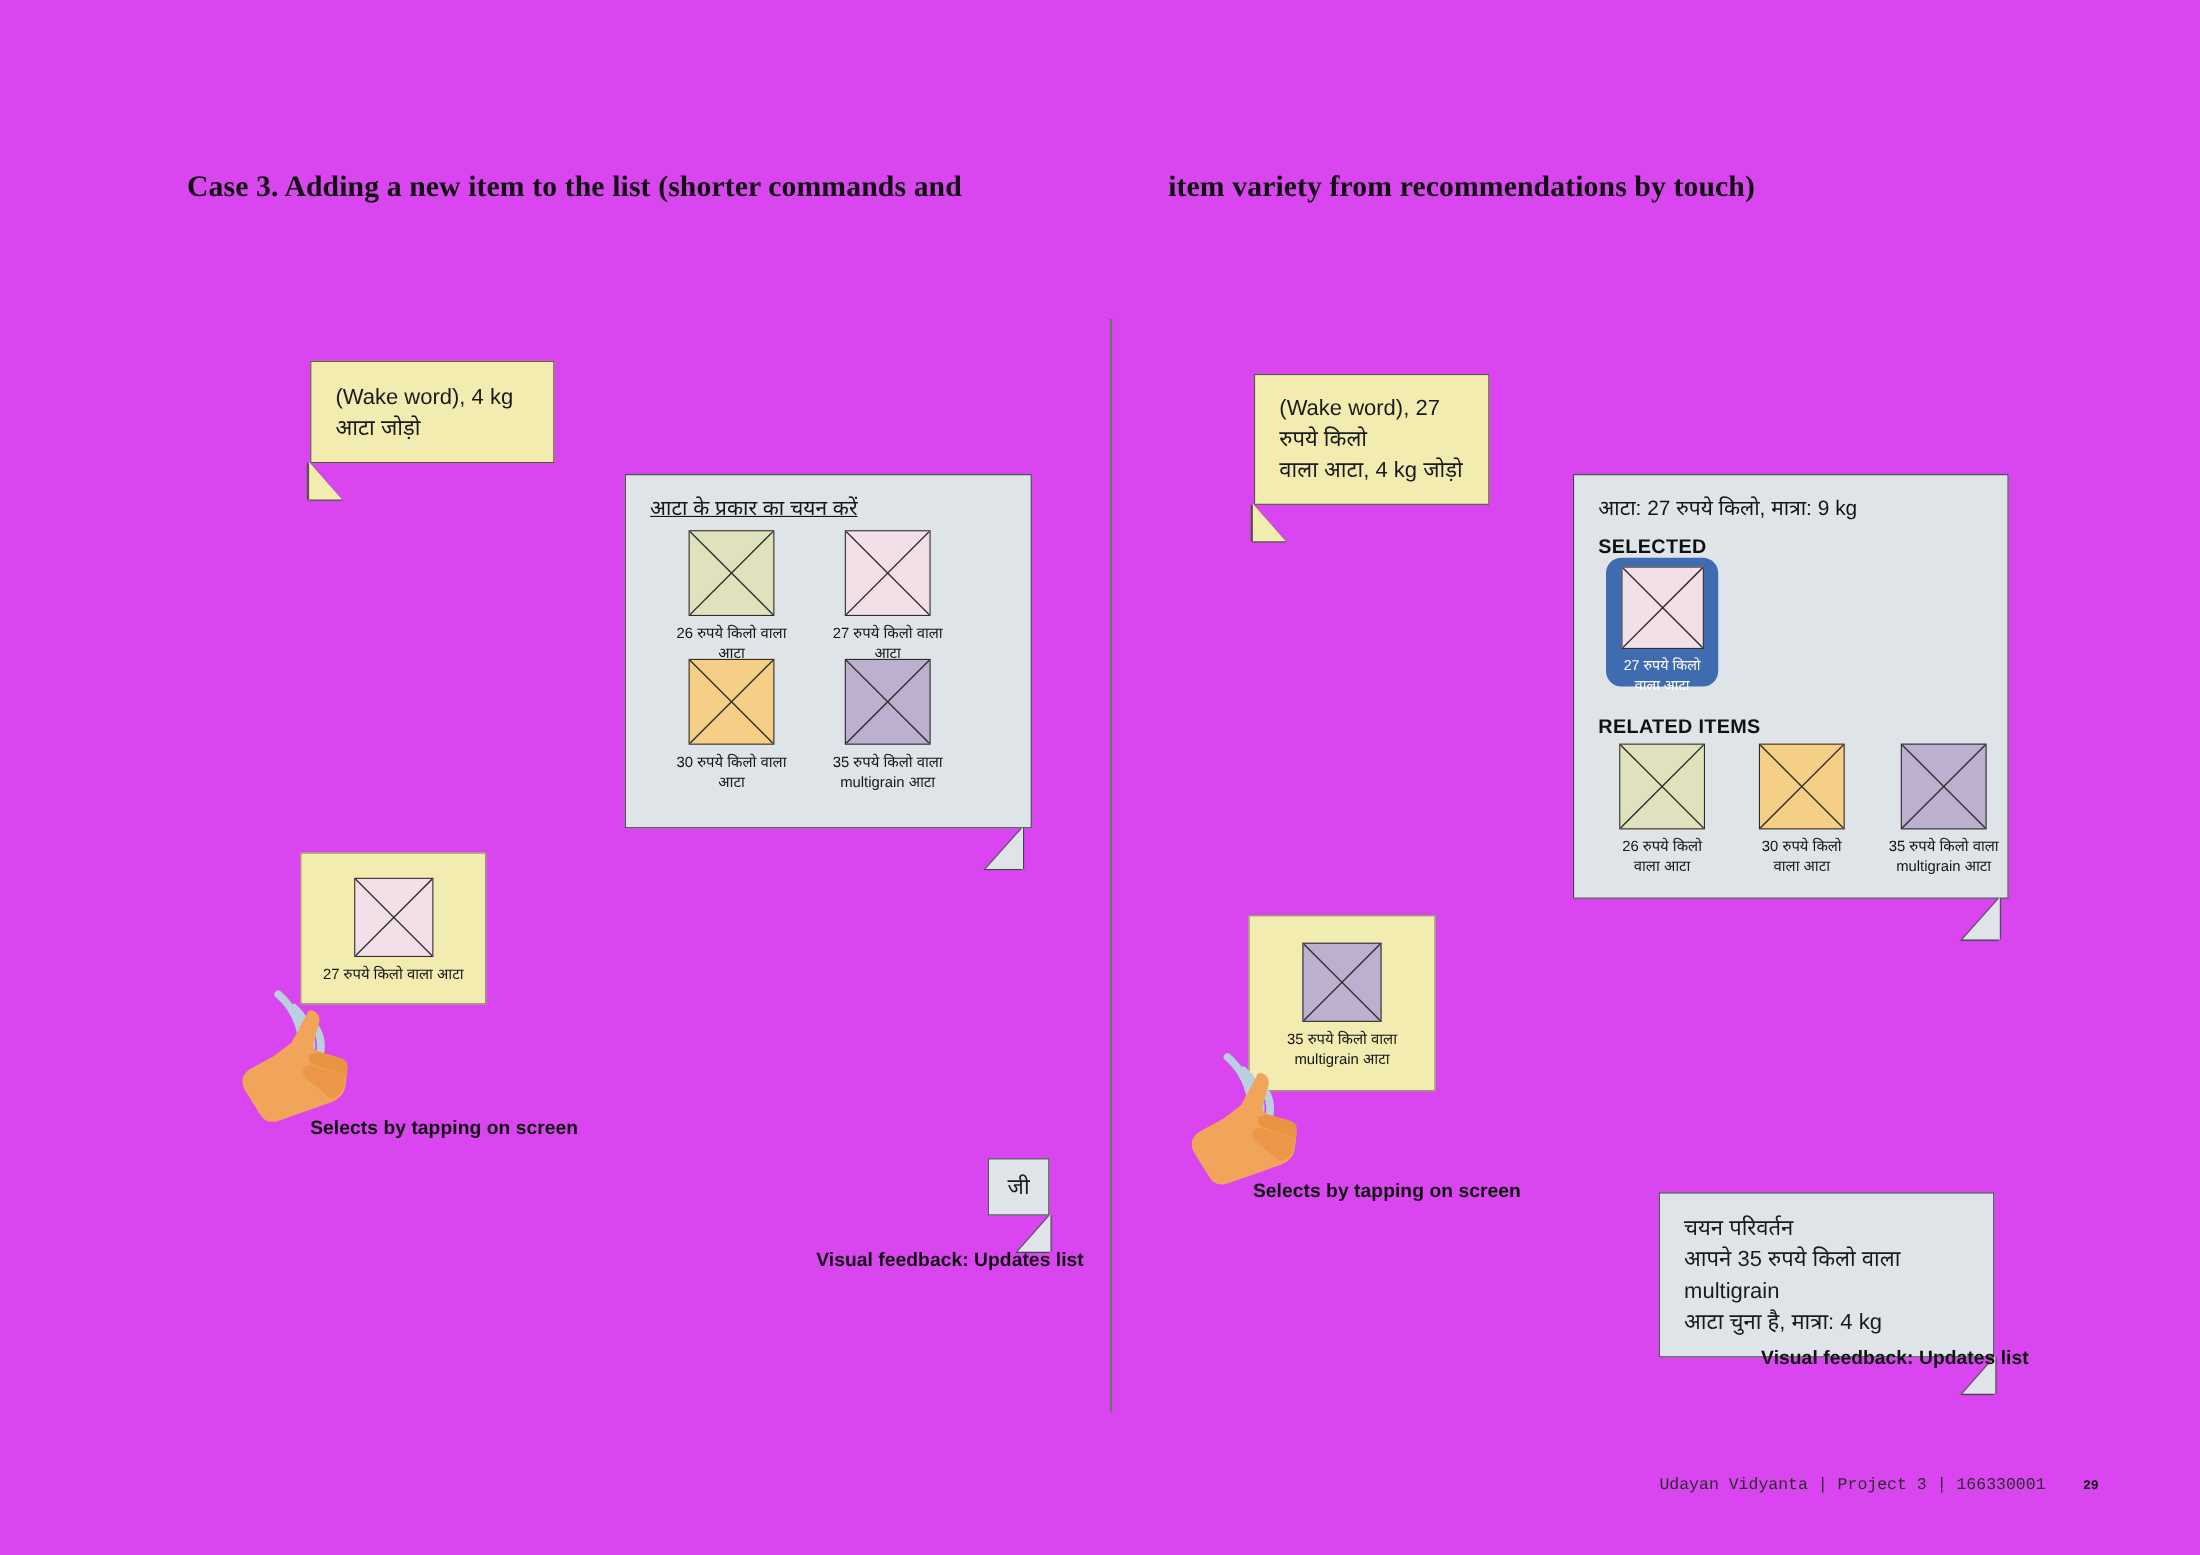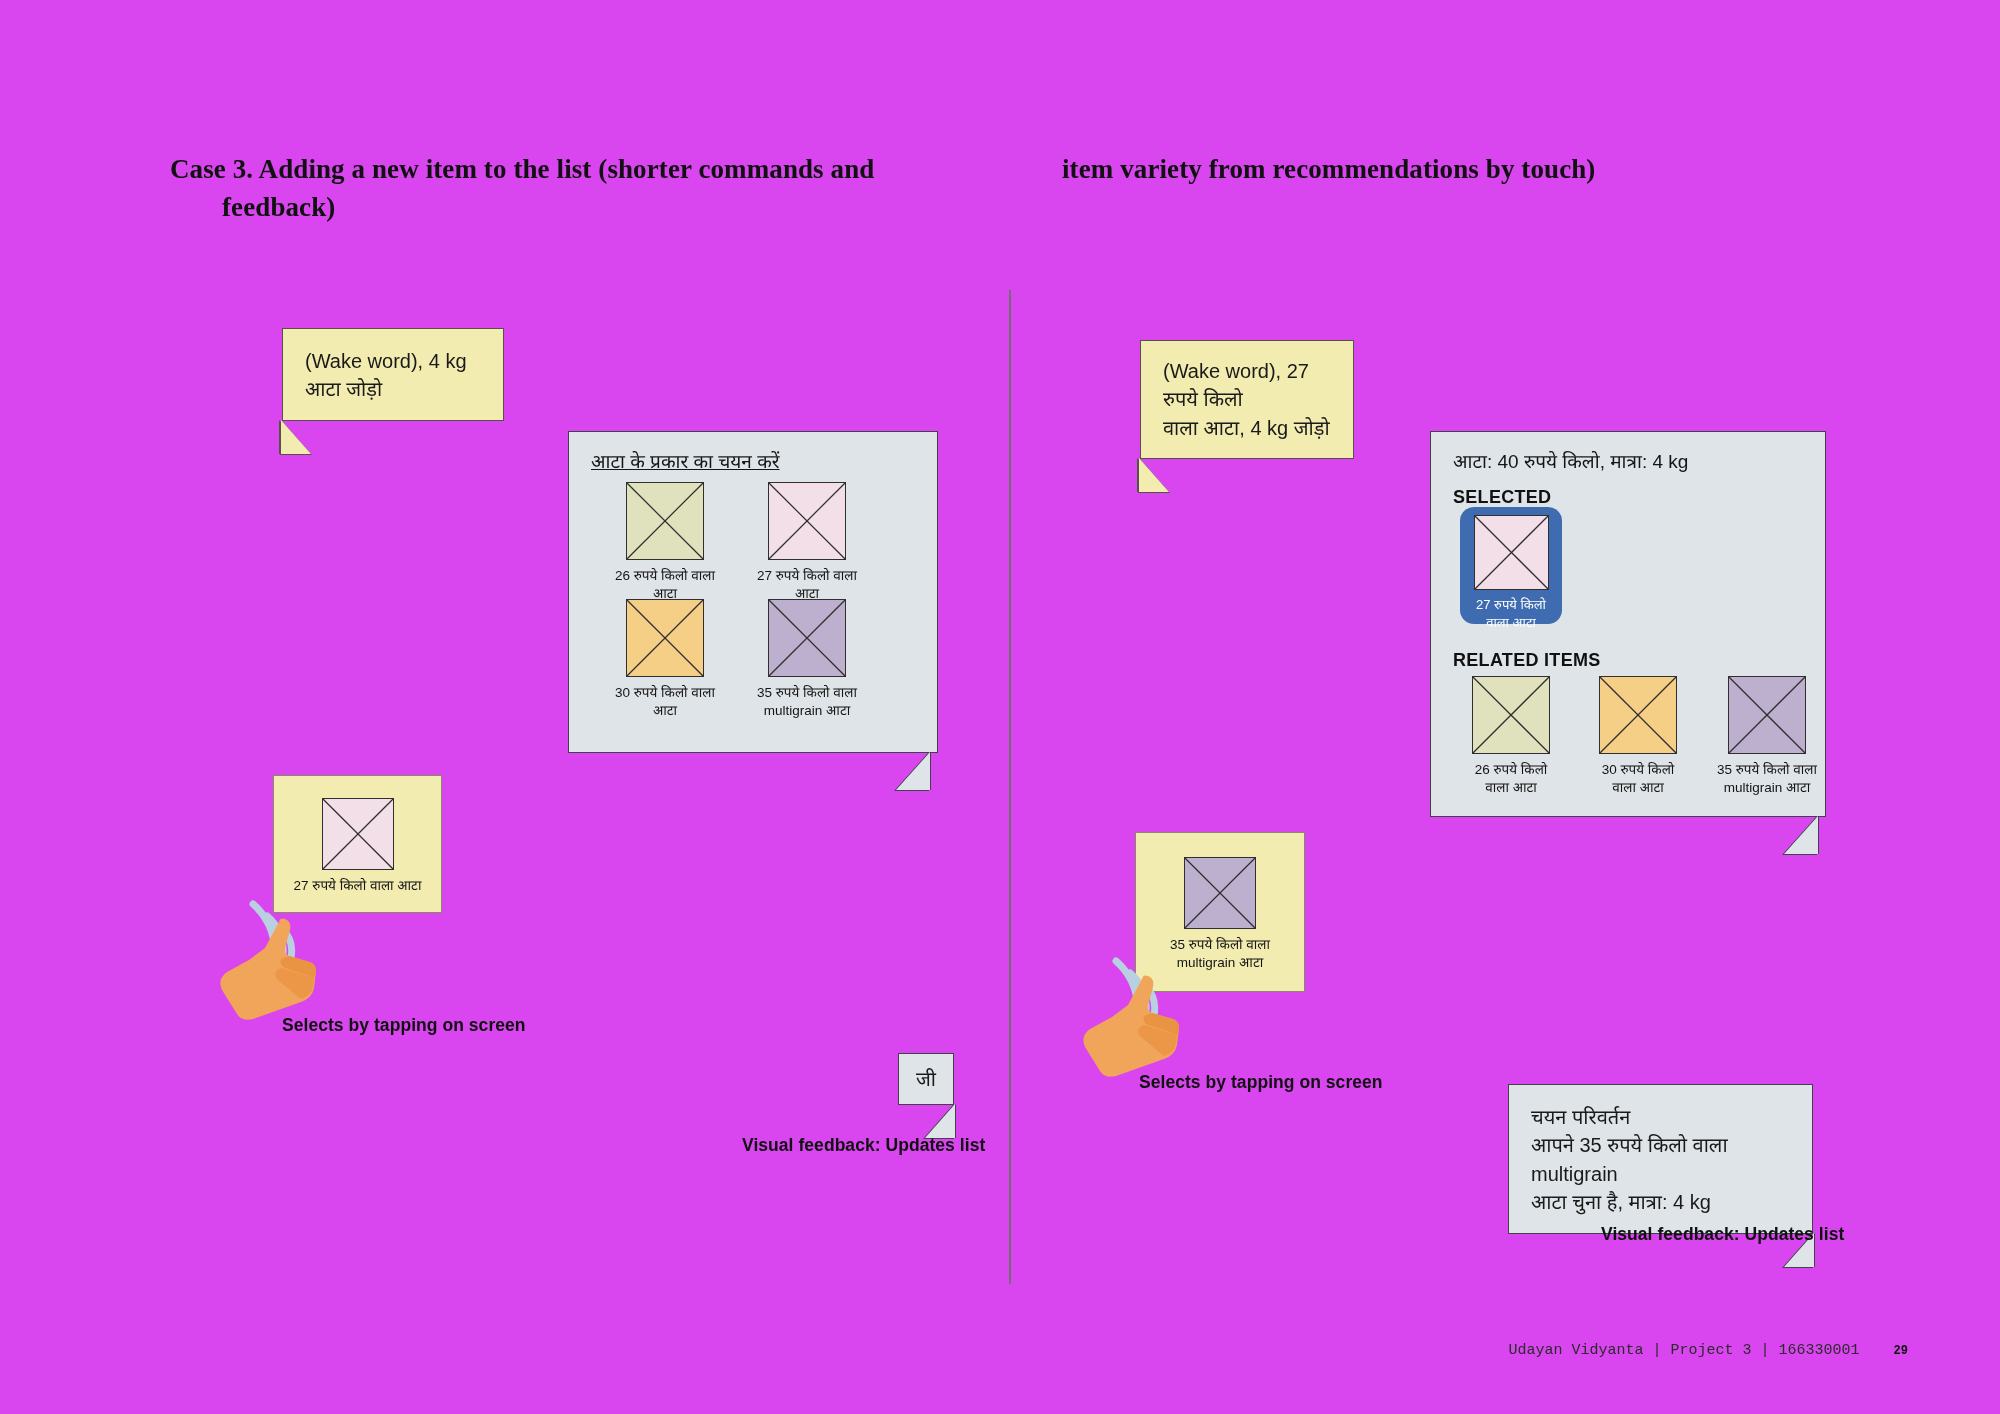--- a/index.html
+++ b/index.html
@@ -182,21 +182,20 @@
   }
   #footer .pageno { font-weight: bold; font-size: 12px; color: #111; }
 </style>
 </head>
 <body>
 
 <div class="page">
 
   <div class="case-title" id="title-left">
     <span>Case 3. Adding a new item to the list (shorter commands and</span>
-    <span class="line2">feedback)</span>
   </div>
 
   <div class="case-title" id="title-right">
     <span class="line2">item variety from recommendations by touch)</span>
   </div>
 
   <div id="divider"></div>
 
   <div class="bubble yellow tail-bl" style="left:282px; top:328px; width:222px; min-height:78px;">(Wake word), 4 kg
 आटा जोड़ो</div>
@@ -279,21 +278,21 @@
   <div class="caption" style="left:282px; top:1015px;">Selects by tapping on screen</div>
 
   <div class="bubble grey tail-br" style="left:898px; top:1053px; width:56px; height:52px; display:flex; align-items:center; justify-content:center; padding:0; font-size:20px;">जी</div>
 
   <div class="caption" style="left:742px; top:1135px;">Visual feedback: Updates list</div>
 
   <div class="bubble yellow tail-bl" style="left:1140px; top:340px; width:214px; min-height:70px; padding-top:16px;">(Wake word), 27 रुपये किलो
 वाला आटा, 4 kg जोड़ो</div>
 
   <div class="panel" style="left:1430px; top:431px; width:396px; height:386px;">
-    <div class="panel-title" style="position:absolute; left:22px; top:16px;">आटा: 40 रुपये किलो, मात्रा: 4 kg</div>
+    <div class="panel-title" style="position:absolute; left:22px; top:16px;">आटा: 27 रुपये किलो, मात्रा: 9 kg</div>
     <div class="section-label" style="position:absolute; left:22px; top:55px;">SELECTED</div>
     <div class="section-label" style="position:absolute; left:22px; top:218px;">RELATED ITEMS</div>
   </div>
 
   <div style="position:absolute; left:1784px; top:816px; width:0; height:0;
               border-style:solid; border-width:0 0 38px 34px;
               border-color:transparent transparent #dfe4e8 transparent;
               filter: drop-shadow(1.4px 0.4px 0 #3d4347) drop-shadow(-1.2px 1.6px 0 #3d4347);"></div>
 
   <div class="selected-card" style="left:1460px; top:507px; width:102px; height:117px;">

